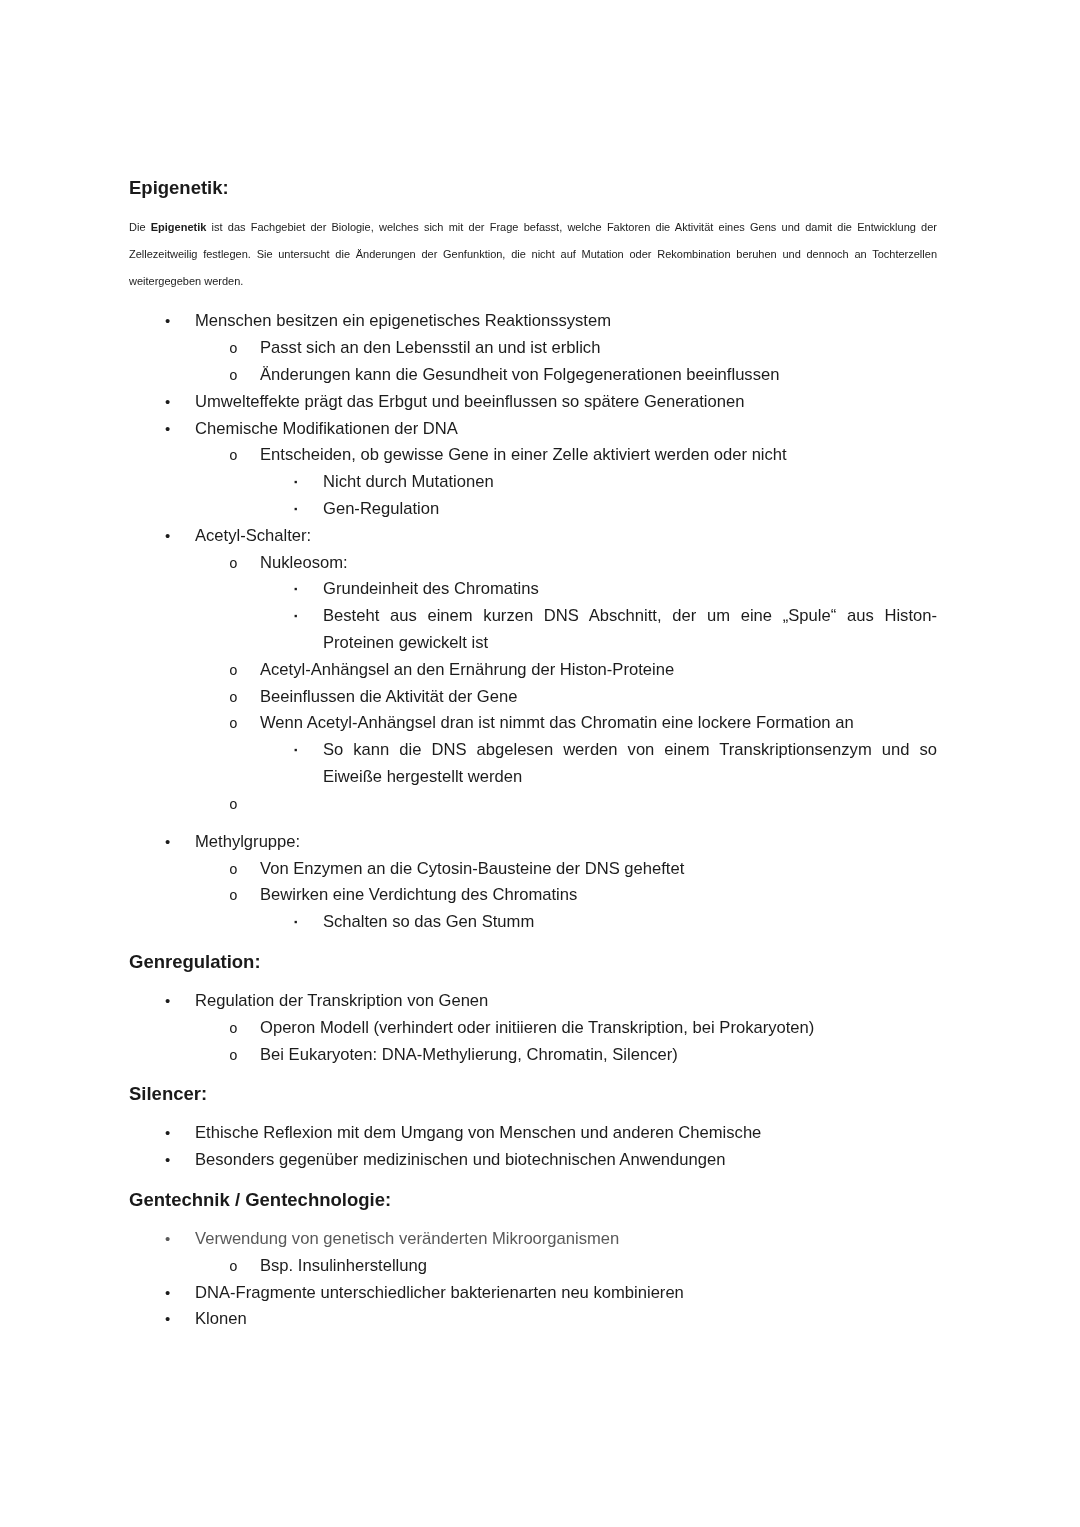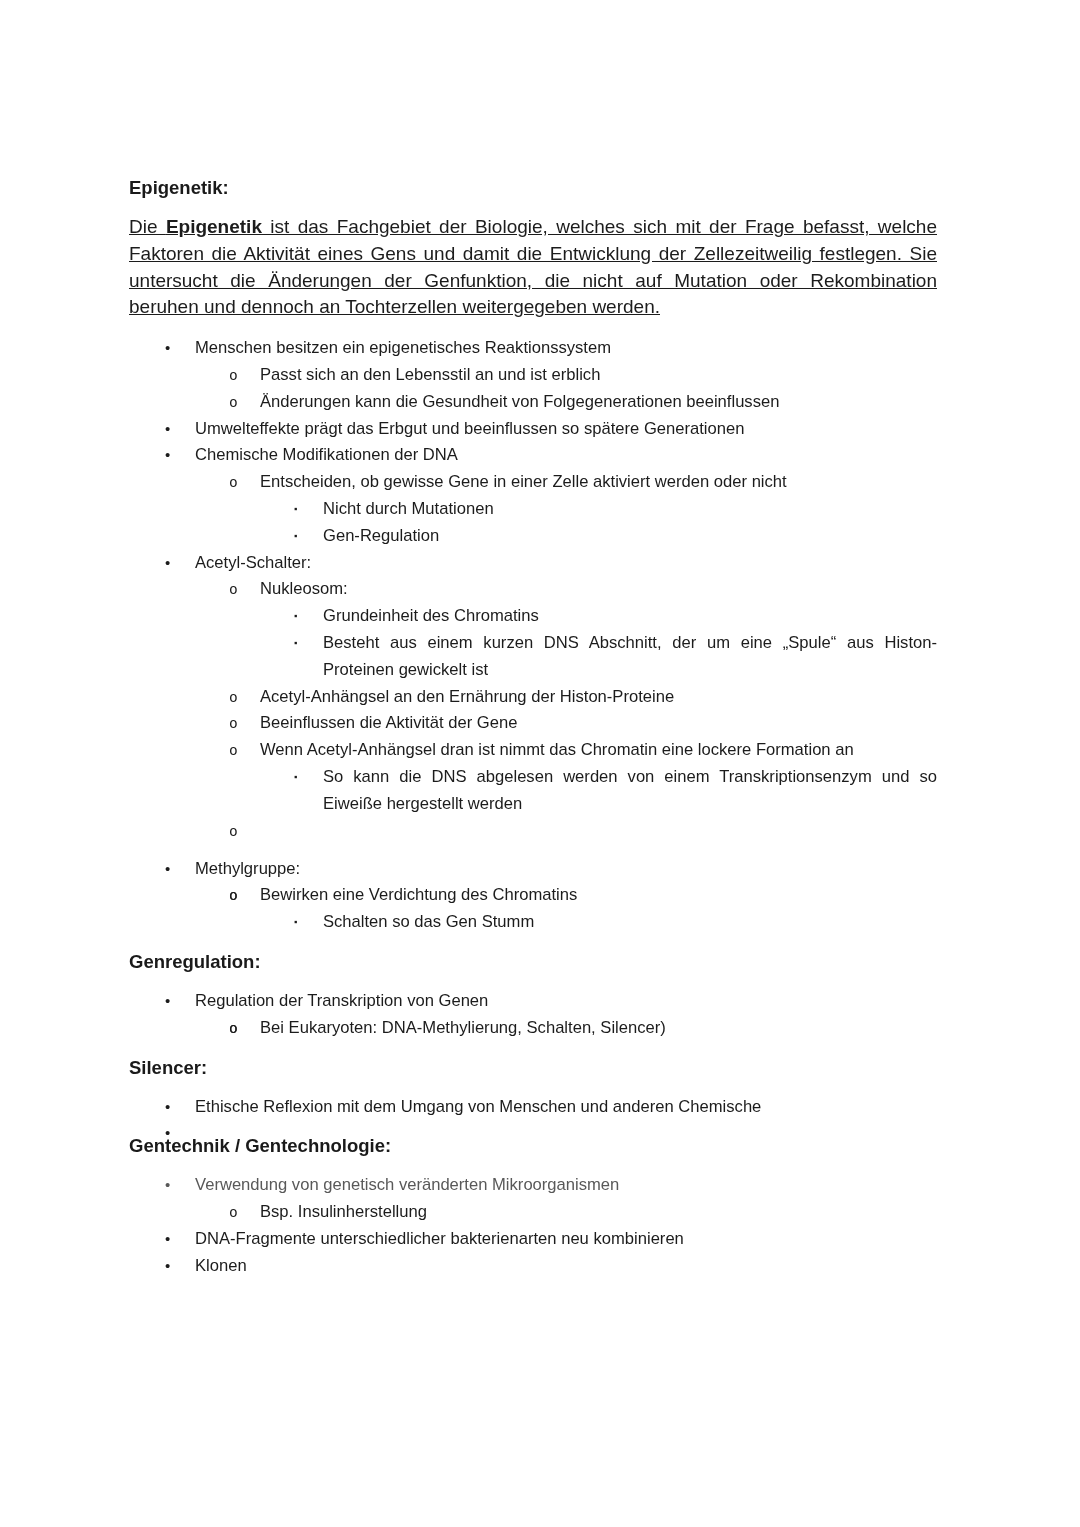--- a/index.html
+++ b/index.html
@@ -16,24 +16,23 @@
     padding: 176px 127px 0 129px;
     overflow: hidden;
   }
   .doc-heading {
     font-size: 18.5px; line-height: 24px; font-weight: 700;
     margin: 12px 0 14px 0;
     color: #1a1a1a;
   }
   .doc-heading:first-child { margin-top: 0; }
   .doc-paragraph {
-    font-size: 19px; line-height: 26.8px;
+    font-size: 11px; line-height: 26.8px;
     text-align: justify;
     margin: 0 0 14px 0;
-    text-decoration: underline;
   }
   .doc-paragraph .bold { font-weight: 700; }
   .doc-list { margin: 0 0 14px 0; }
   .li {
     position: relative;
     font-size: 16.6px; line-height: 26.8px;
     text-align: justify;
   }
   .li .marker { position: absolute; top: 0; }
   .l1 { padding-left: 66px; }  .l1 .marker { left: 36px; }
@@ -64,34 +63,34 @@
         <div class="li l1"><span class="marker marker-1">•</span><span class="li-text">Acetyl-Schalter:</span></div>
         <div class="li l2"><span class="marker marker-2">o</span><span class="li-text">Nukleosom:</span></div>
         <div class="li l3"><span class="marker marker-3">▪</span><span class="li-text">Grundeinheit des Chromatins</span></div>
         <div class="li l3"><span class="marker marker-3">▪</span><span class="li-text">Besteht aus einem kurzen DNS Abschnitt, der um eine „Spule“ aus Histon-Proteinen gewickelt ist</span></div>
         <div class="li l2"><span class="marker marker-2">o</span><span class="li-text">Acetyl-Anhängsel an den Ernährung der Histon-Proteine</span></div>
         <div class="li l2"><span class="marker marker-2">o</span><span class="li-text">Beeinflussen die Aktivität der Gene</span></div>
         <div class="li l2"><span class="marker marker-2">o</span><span class="li-text">Wenn Acetyl-Anhängsel dran ist nimmt das Chromatin eine lockere Formation an</span></div>
         <div class="li l3"><span class="marker marker-3">▪</span><span class="li-text">So kann die DNS abgelesen werden von einem Transkriptionsenzym und so Eiweiße hergestellt werden</span></div>
         <div class="li l2"><span class="marker marker-2">o</span></div>
         <div class="li l1 spacer-before"><span class="marker marker-1">•</span><span class="li-text">Methylgruppe:</span></div>
-        <div class="li l2"><span class="marker marker-2">o</span></div>
+        <div class="li l2"><span class="marker marker-2">o</span><span class="li-text">Von Enzymen an die Cytosin-Bausteine der DNS geheftet</span></div>
         <div class="li l2"><span class="marker marker-2">o</span><span class="li-text">Bewirken eine Verdichtung des Chromatins</span></div>
         <div class="li l3"><span class="marker marker-3">▪</span><span class="li-text">Schalten so das Gen Stumm</span></div>
       </div>
       <h2 class="doc-heading">Genregulation:</h2>
       <div class="doc-list">
         <div class="li l1"><span class="marker marker-1">•</span><span class="li-text">Regulation der Transkription von Genen</span></div>
-        <div class="li l2"><span class="marker marker-2">o</span></div>
-        <div class="li l2"><span class="marker marker-2">o</span><span class="li-text">Bei Eukaryoten: DNA-Methylierung, Schalten, Silencer)</span></div>
+        <div class="li l2"><span class="marker marker-2">o</span><span class="li-text">Operon Modell (verhindert oder initiieren die Transkription, bei Prokaryoten)</span></div>
+        <div class="li l2"><span class="marker marker-2">o</span><span class="li-text">Bei Eukaryoten: DNA-Methylierung, Chromatin, Silencer)</span></div>
       </div>
       <h2 class="doc-heading">Silencer:</h2>
       <div class="doc-list">
         <div class="li l1"><span class="marker marker-1">•</span><span class="li-text">Ethische Reflexion mit dem Umgang von Menschen und anderen Chemische</span></div>
-        <div class="li l1"><span class="marker marker-1">•</span></div>
+        <div class="li l1"><span class="marker marker-1">•</span><span class="li-text">Besonders gegenüber medizinischen und biotechnischen Anwendungen</span></div>
       </div>
       <h2 class="doc-heading">Gentechnik / Gentechnologie:</h2>
       <div class="doc-list">
         <div class="li l1 muted"><span class="marker marker-1">•</span><span class="li-text">Verwendung von genetisch veränderten Mikroorganismen</span></div>
         <div class="li l2"><span class="marker marker-2">o</span><span class="li-text">Bsp. Insulinherstellung</span></div>
         <div class="li l1"><span class="marker marker-1">•</span><span class="li-text">DNA-Fragmente unterschiedlicher bakterienarten neu kombinieren</span></div>
         <div class="li l1"><span class="marker marker-1">•</span><span class="li-text">Klonen</span></div>
       </div>
     </div>
 </div>

